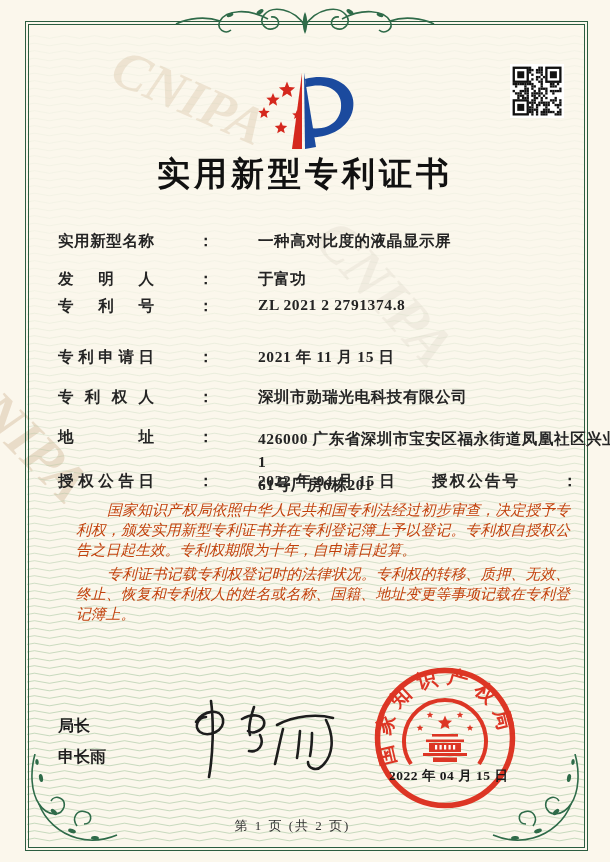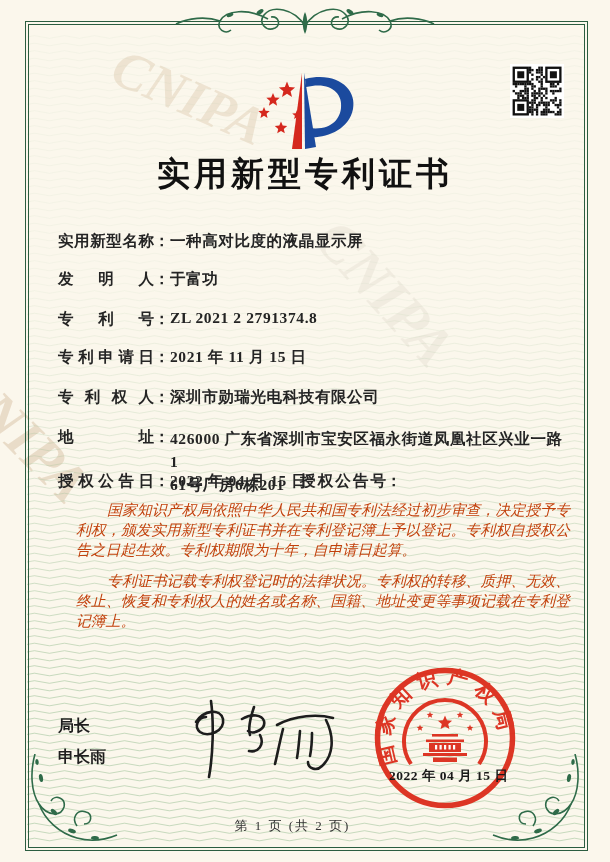--- a/index.html
+++ b/index.html
@@ -11,32 +11,32 @@
   .wm1{left:-16px;top:352px;font-size:56px;color:rgba(198,168,132,0.34);transform:rotate(45deg);}
   .wm2{left:128px;top:36px;font-size:54px;color:rgba(205,175,140,0.28);transform:rotate(24deg);}
   .wm3{left:352px;top:206px;font-size:58px;color:rgba(240,235,223,0.95);transform:rotate(48deg);}
   
   .frame-outer{left:25px;top:21px;width:561px;height:828px;border:1.6px solid #2b5d40;}
   .frame-inner{position:absolute;left:2px;top:2px;right:2px;bottom:2px;border:1.1px solid #2b5d40;}
   
   .cert-no{left:58px;top:66px;font-size:14.5px;letter-spacing:1.5px;color:#222;font-weight:600;}
   .title{left:0;right:0;top:152px;text-align:center;font-size:33px;font-weight:700;letter-spacing:4px;color:#111;}
   
-  .row{position:absolute;left:58px;display:flex;align-items:flex-start;font-size:15.5px;font-weight:600;color:#242424;}
+  .row{position:absolute;left:58px;display:flex;align-items:flex-start;font-size:15.5px;font-weight:600;color:#242424;gap:44px;}
   .lbl{display:inline-block;width:96px;text-align:justify;text-align-last:justify;white-space:nowrap;}
   .colon{width:16px;}
   .val{letter-spacing:0.6px;white-space:nowrap;}
   .addr-val{width:400px;line-height:23px;letter-spacing:0.6px;}
-  .r1{top:231px}.r2{top:269px}.r3{top:309px}.r4{top:347px}.r5{top:387px}.r6{top:427px}.r7{top:471px}
+  .r1{top:231px}.r2{top:269px}.r3{top:296px}.r4{top:347px}.r5{top:387px}.r6{top:427px}.r7{top:471px}
   .val2w{width:130px;}
   .lbl2{display:inline-block;width:86px;text-align:justify;text-align-last:justify;white-space:nowrap;}
   
   .body-text{left:76px;top:501px;width:494px;font-size:14.8px;font-style:italic;line-height:19.8px;color:#c2410c;text-align:justify;}
   .body-text p{margin:0;text-indent:2.1em;}
-  .body-text p+p{margin-top:12px;}
+  .body-text p+p{margin-top:5px;}
   
   .sig-title{left:58px;top:716px;font-size:16px;font-weight:600;color:#1e1e1e;}
   .sig-name{left:58px;top:747px;font-size:16px;font-weight:600;color:#1e1e1e;text-align:right;}
   
   .seal-date{left:389px;top:767px;font-size:13.5px;font-weight:700;color:#191919;letter-spacing:0.5px;white-space:nowrap;}
   .footer{left:25px;top:817px;width:535px;text-align:center;font-size:13px;letter-spacing:2px;color:#333;}
   svg{display:block;}
 </style>
 </head>
 <body>

